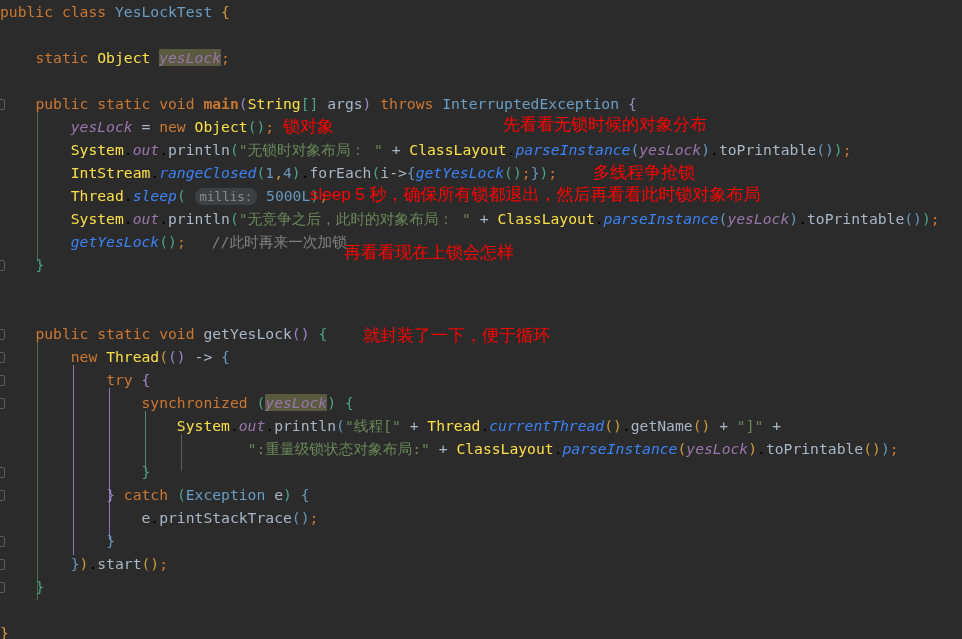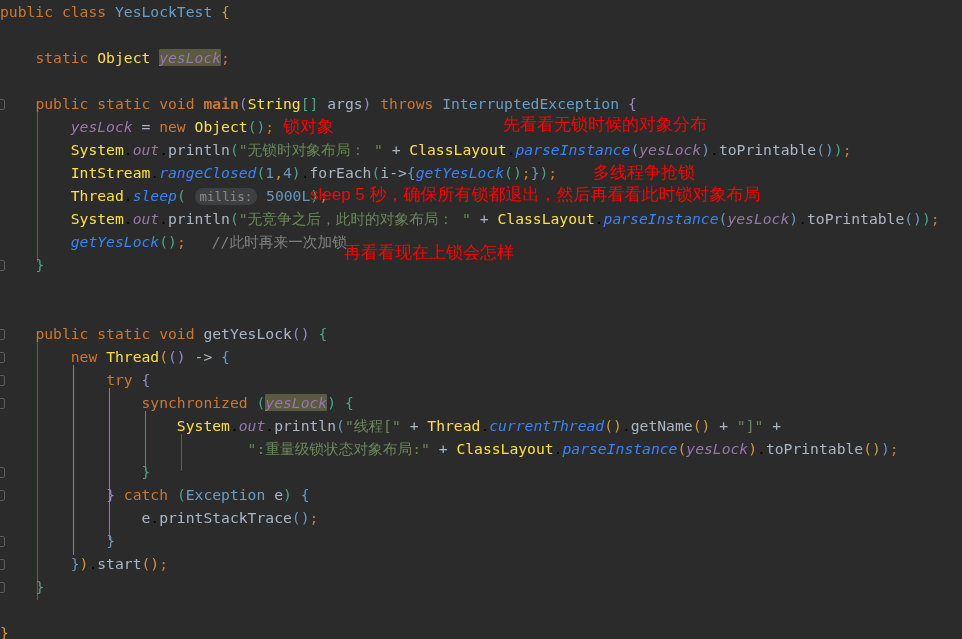--- a/index.html
+++ b/index.html
@@ -209,14 +209,15 @@
     
     <div class="line" style="top:621px"><span class="b0">}</span></div>
 
   </div>
 
   <div class="anno" style="left:283px; top:115px;">锁对象</div>
   <div class="anno" style="left:503px; top:113px;">先看看无锁时候的对象分布</div>
   <div class="anno" style="left:593px; top:161px;">多线程争抢锁</div>
   <div class="anno" style="left:310px; top:183px;">sleep 5 秒，确保所有锁都退出，然后再看看此时锁对象布局</div>
   <div class="anno" style="left:344px; top:241px;">再看看现在上锁会怎样</div>
+  <div class="anno" style="left:363px; top:324px;">就封装了一下，便于循环</div>
 
 </div>
 
 </body></html>

